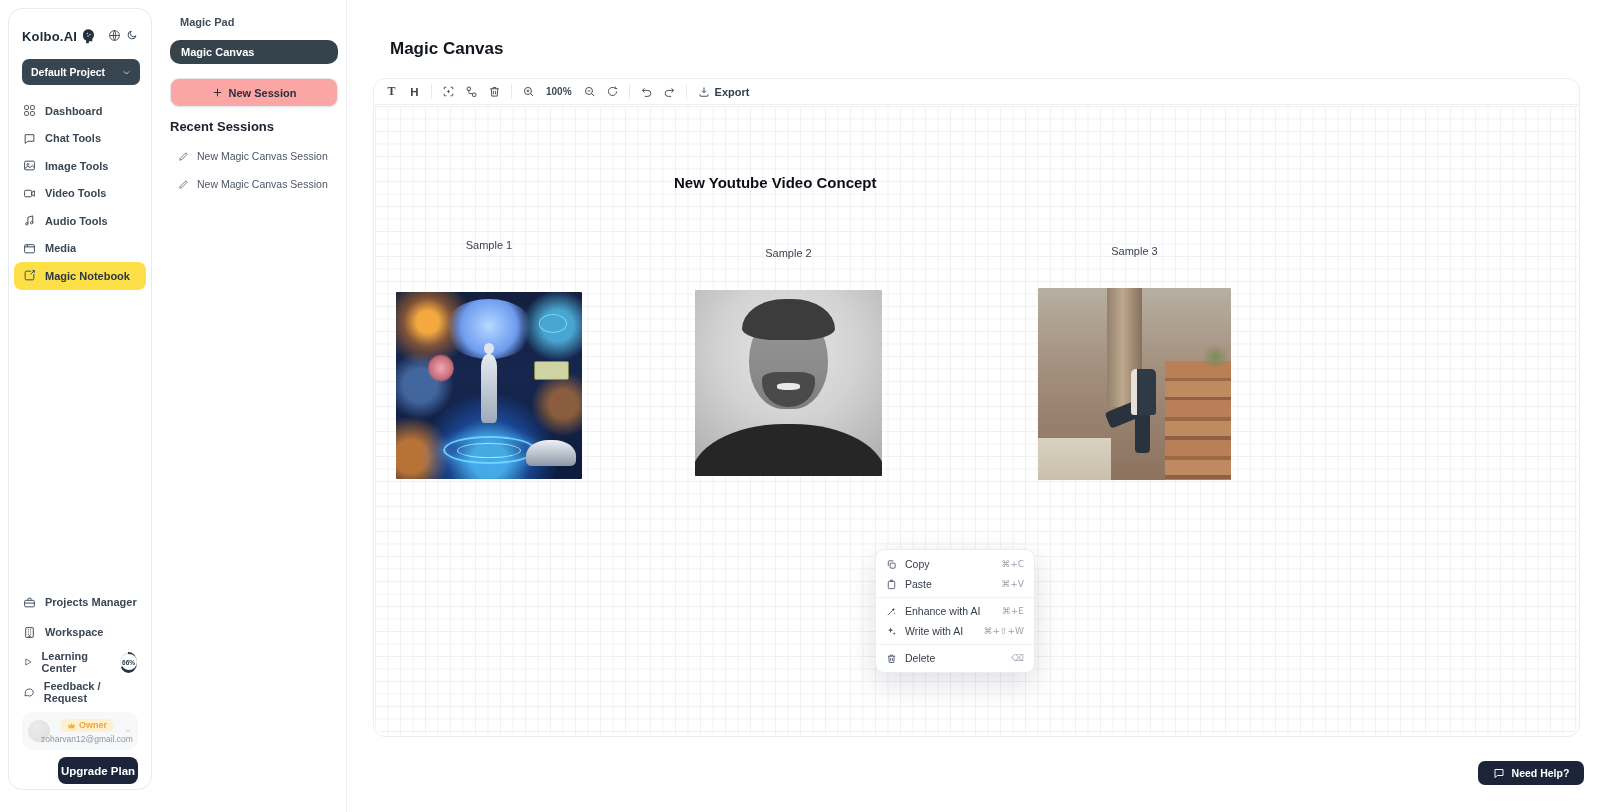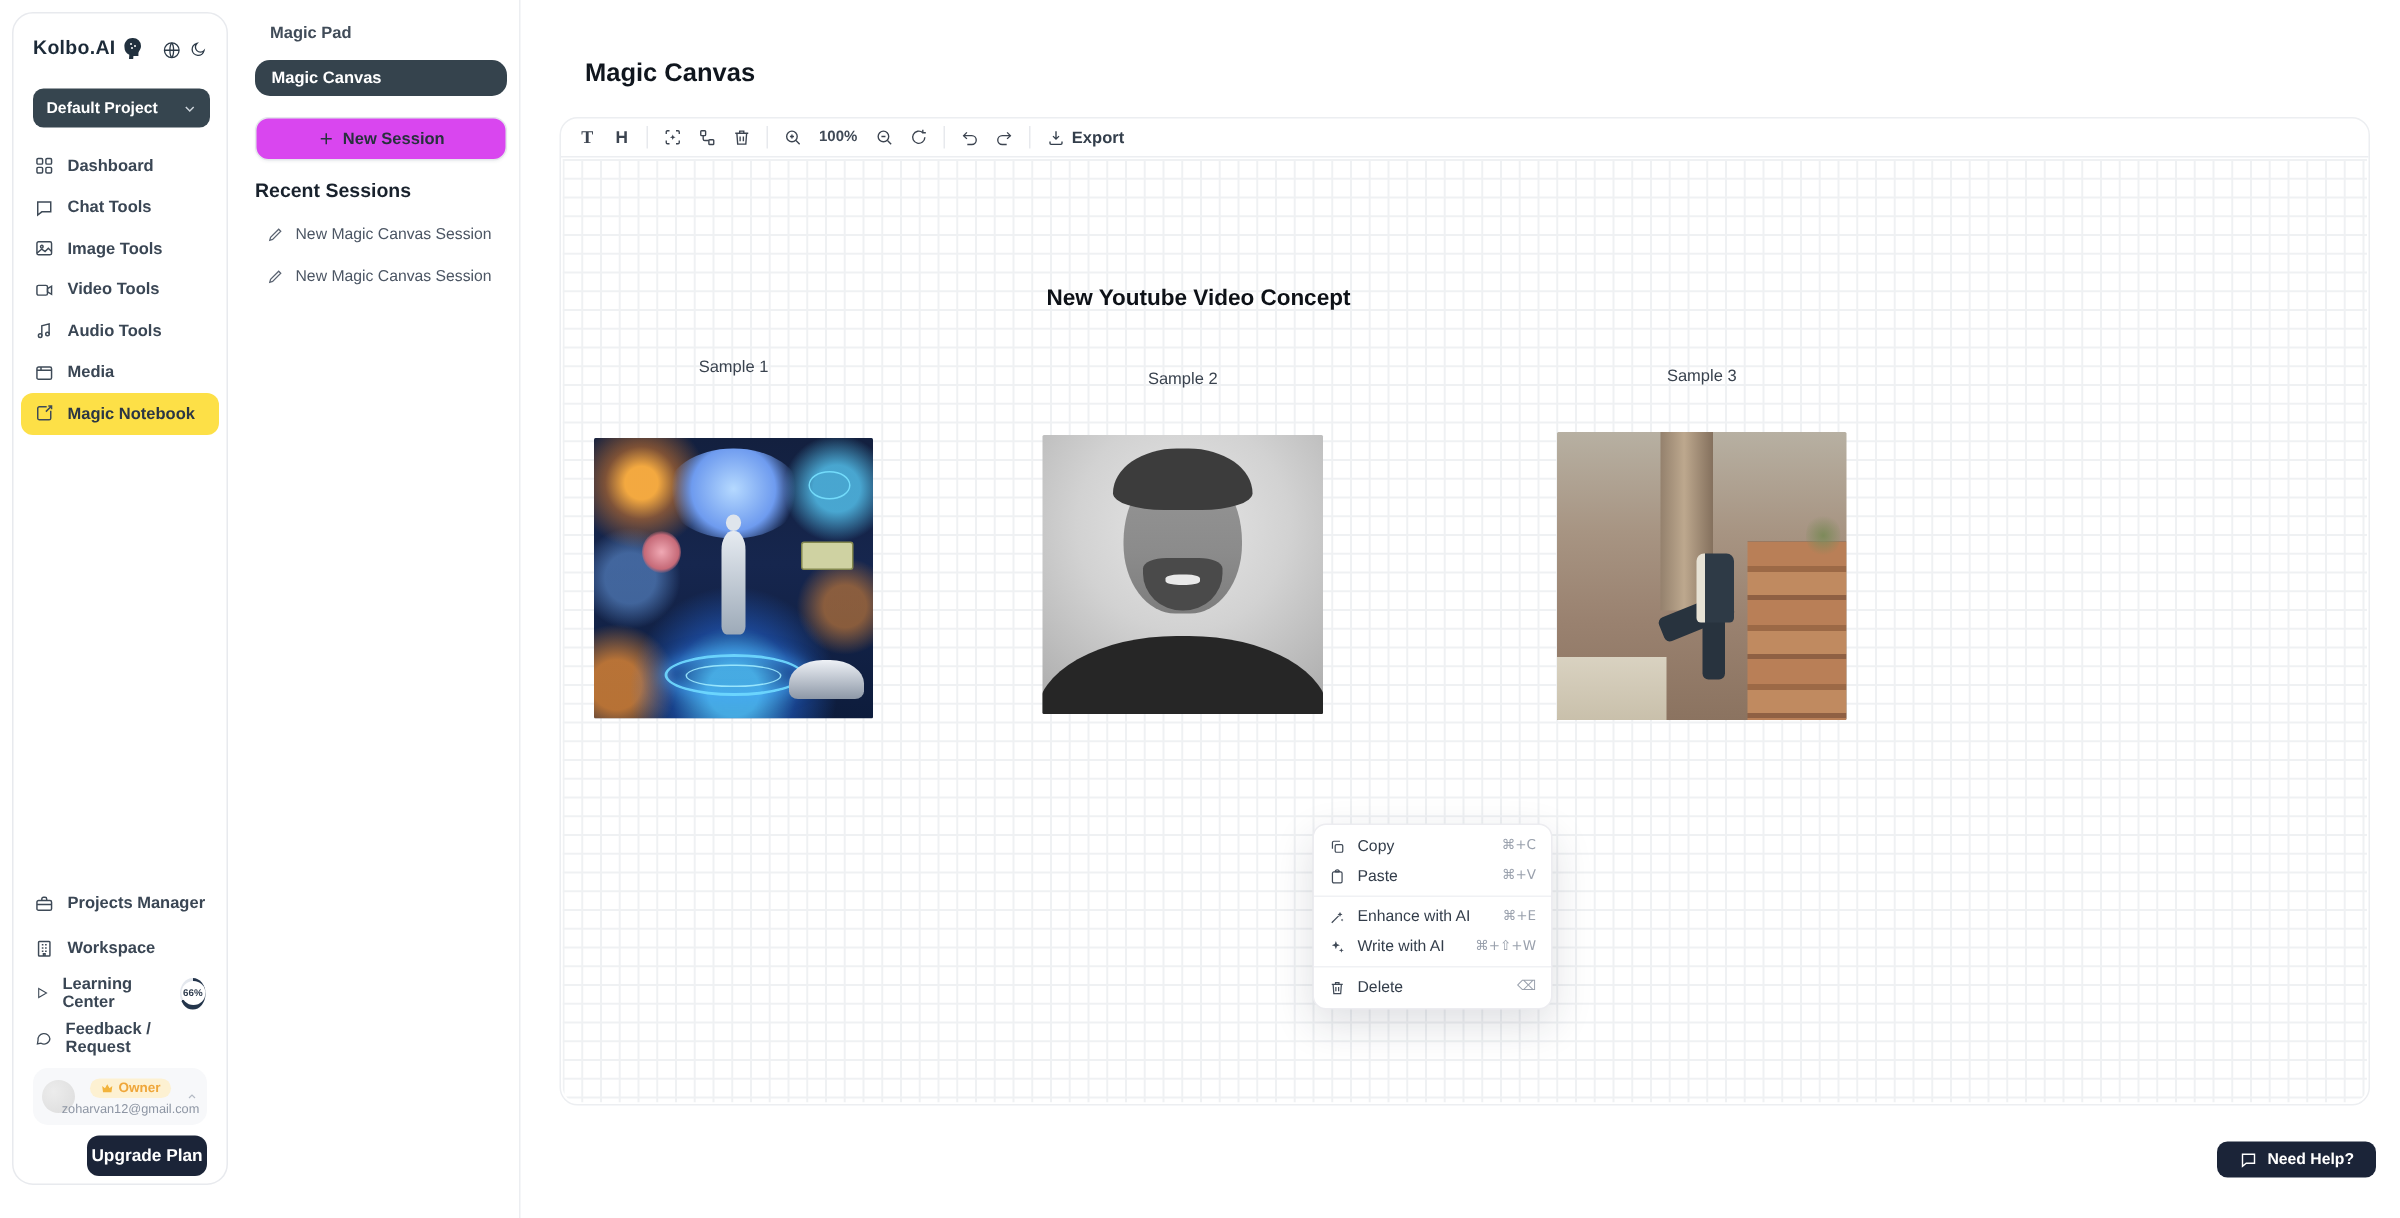--- a/index.html
+++ b/index.html
@@ -6,21 +6,21 @@
   html,body { width:1600px; height:812px; overflow:hidden; background:#fff;
     font-family:"Liberation Sans","DejaVu Sans",sans-serif; color:#1f2937; }
   .stage { position:relative; width:1600px; height:812px; }
 
   svg { display:block; }
   .ico { color:#3e4a57; }
 
   
   .sidebar { position:absolute; left:8px; top:8px; width:144px; height:782px;
     background:#fff; border:1px solid #e8eaee; border-radius:14px; }
-  .logo-row { position:absolute; left:13px; top:15px; right:10px; height:20px; display:flex; align-items:flex-start; }
+  .logo-row { position:absolute; left:13px; top:15px; right:10px; height:20px; display:flex; align-items:flex-end; }
   .brand { font-size:13px; font-weight:800; color:#1c2a38; letter-spacing:.2px; }
   .logo-head { margin-left:3px; }
   .logo-spacer { flex:1; }
   .top-ico { width:18px; height:18px; display:flex; align-items:center; justify-content:center; color:#2c3a48; }
   .project-btn { position:absolute; left:13px; top:50px; width:118px; height:26px;
     background:#36454f; border:none; border-radius:7px; color:#fff; font-weight:700; font-size:10.5px;
     display:flex; align-items:center; padding:0 9px; cursor:pointer; font-family:inherit; }
   .project-btn .lbl { flex:1; text-align:left; }
   .nav { position:absolute; left:5px; right:5px; top:88px; }
   .nav-item { height:27.5px; display:flex; align-items:center; gap:9px; padding:0 9px;
@@ -43,21 +43,21 @@
   .upgrade-btn { position:absolute; left:13px; right:13px; top:748px; height:27px; background:#1b2438;
     border:none; border-radius:8px; color:#fff; font-weight:700; font-size:11.5px; cursor:pointer; font-family:inherit;margin-left:36px; }
 
   
   .sessions-col { position:absolute; left:152px; top:0; width:195px; height:812px;
     background:#fff; border-right:1px solid #eceef1; }
   .magic-pad { position:absolute; left:28px; top:16px; font-size:11px; font-weight:600; color:#414c59; cursor:pointer;text-align:center; }
   .magic-canvas-pill { position:absolute; left:18px; top:40px; width:168px; height:24px; background:#35434d;
     border-radius:10px; color:#fff; font-size:11px; font-weight:700; display:flex; align-items:center;
     padding:0 11px; cursor:pointer; }
-  .new-session-btn { position:absolute; left:18px; top:78px; width:168px; height:29px; background:#d946ef;
+  .new-session-btn { position:absolute; left:18px; top:78px; width:168px; height:29px; background:#fca5a5;
     border:1px solid #e4e7eb; border-radius:9px; box-shadow:0 1px 2px rgba(20,30,50,.05);
     display:flex; align-items:center; justify-content:center; gap:6px; font-size:11px; font-weight:700;
     color:#27313c; cursor:pointer; font-family:inherit; }
   .recent-title { position:absolute; left:18px; top:119px; font-size:13px; font-weight:800; color:#18212c; }
   .session-item { position:absolute; left:26px; display:flex; align-items:center; gap:8px;
     font-size:10.5px; color:#4c5664; cursor:pointer; }
 
   
   .main-title { position:absolute; left:390px; top:39px; font-size:17px; font-weight:800; color:#10161e; }
   .canvas-card { position:absolute; left:373px; top:78px; width:1207px; height:659px;
@@ -69,22 +69,22 @@
   .tb-txt { font-size:11.5px; font-weight:700; color:#3c4450; }
   .tb-serif { font-family:"Liberation Serif","DejaVu Serif",serif; font-size:12px; font-weight:700; }
   .tb-div { width:1px; height:15px; background:#e7e9ed; margin:0 5px; }
   .zoom-level { font-size:10px; font-weight:600; color:#404a57; padding:0 6px; }
   .export-btn { height:20px; border:none; background:transparent; display:flex; align-items:center; gap:5px;
     color:#333e4b; font-size:11px; font-weight:600; cursor:pointer; padding:0 6px; font-family:inherit; }
   .grid { position:absolute; left:1px; right:1px; top:27px; bottom:1px; border-radius:0 0 11px 11px;
     background-image:linear-gradient(to right,#eff1f3 1px,transparent 1px),
                      linear-gradient(to bottom,#eff1f3 1px,transparent 1px);
     background-size:12.5px 12.5px; }
-  .canvas-heading { position:absolute; left:300px; top:95px; width:250px; text-align:center;
-    font-size:15px; font-weight:800; color:#0d1117; cursor:pointer;margin-top:16px; }
+  .canvas-heading { position:absolute; left:300px; top:95px; width:250px; text-align:left;
+    font-size:15px; font-weight:800; color:#0d1117; cursor:pointer; }
   .sample-label { position:absolute; text-align:center; font-size:11px; color:#39424e; cursor:pointer; }
   .sample-img { position:absolute; overflow:hidden; border-radius:1px; cursor:pointer; }
 
   
   .img-ai { background:
       radial-gradient(circle at 17% 16%, rgba(255,176,64,.95) 0 5%, rgba(255,140,40,.45) 11%, transparent 20%),
       radial-gradient(circle at 87% 18%, rgba(90,210,255,.75) 0 7%, transparent 16%),
       radial-gradient(circle at 13% 50%, rgba(120,180,255,.45) 0 9%, transparent 18%),
       radial-gradient(circle at 50% 90%, rgba(80,195,255,.85) 0 9%, rgba(40,120,255,.4) 22%, transparent 36%),
       radial-gradient(circle at 8% 88%, rgba(255,150,50,.7) 0 7%, transparent 17%),

